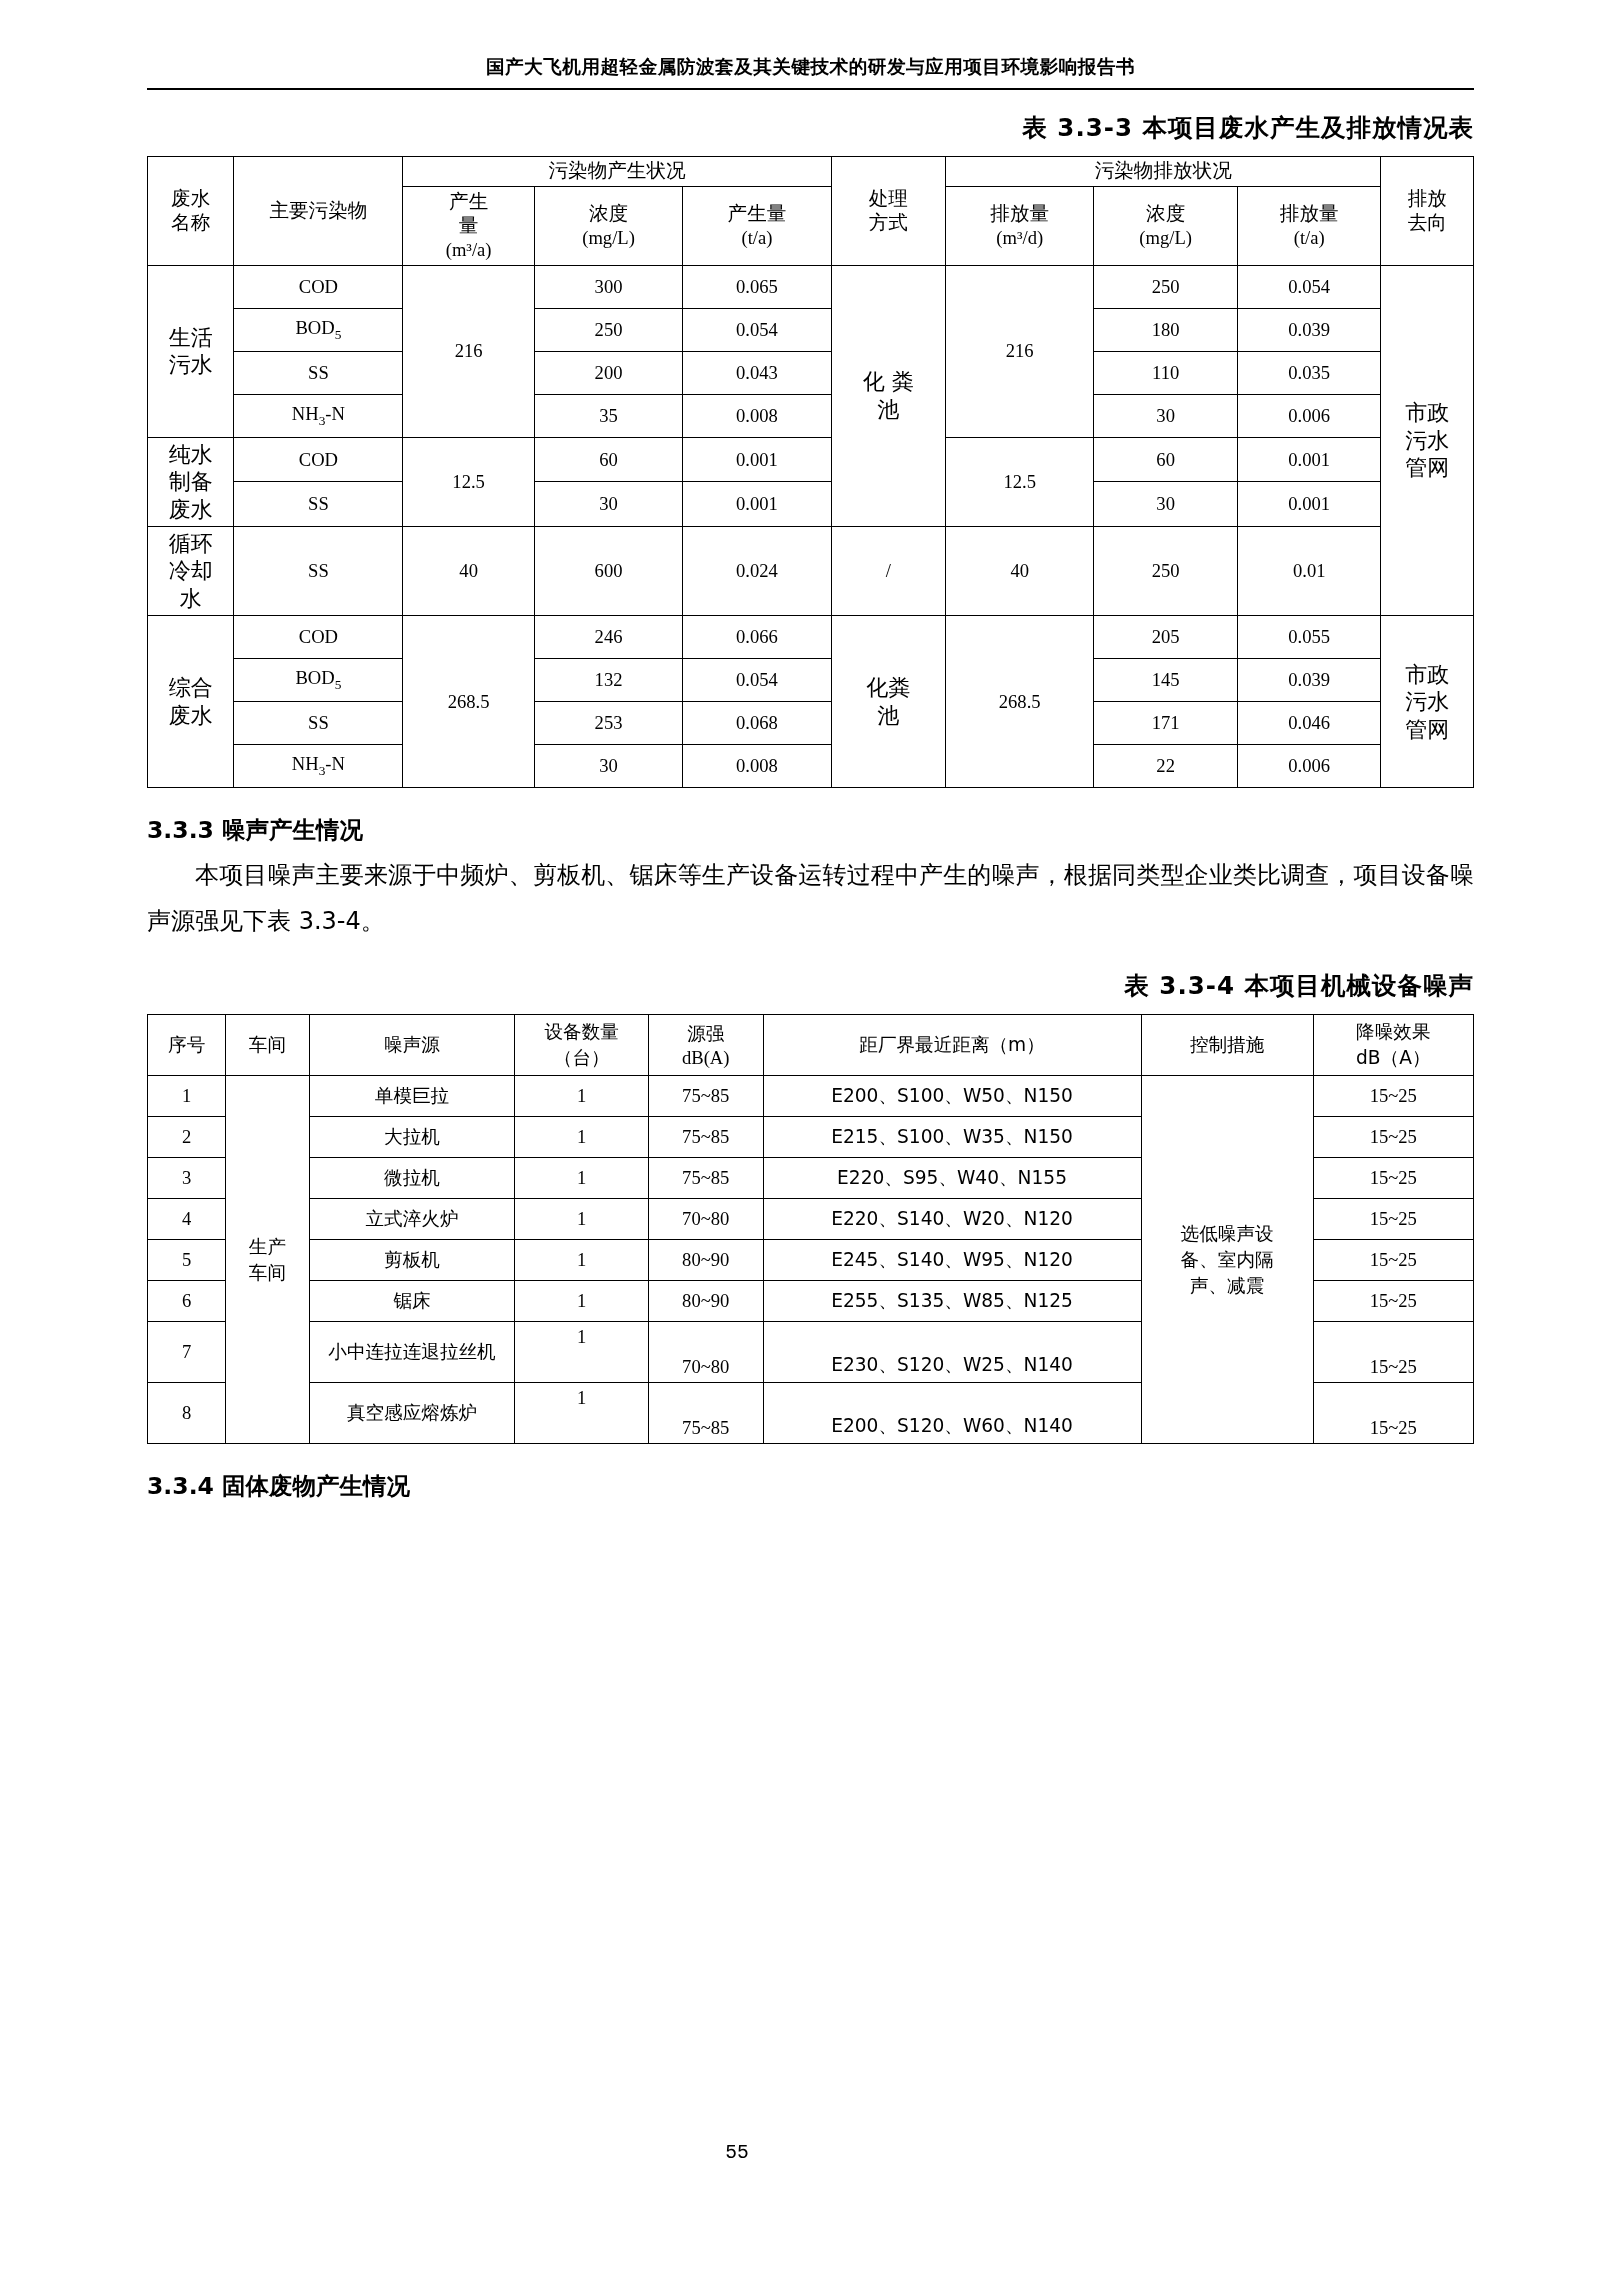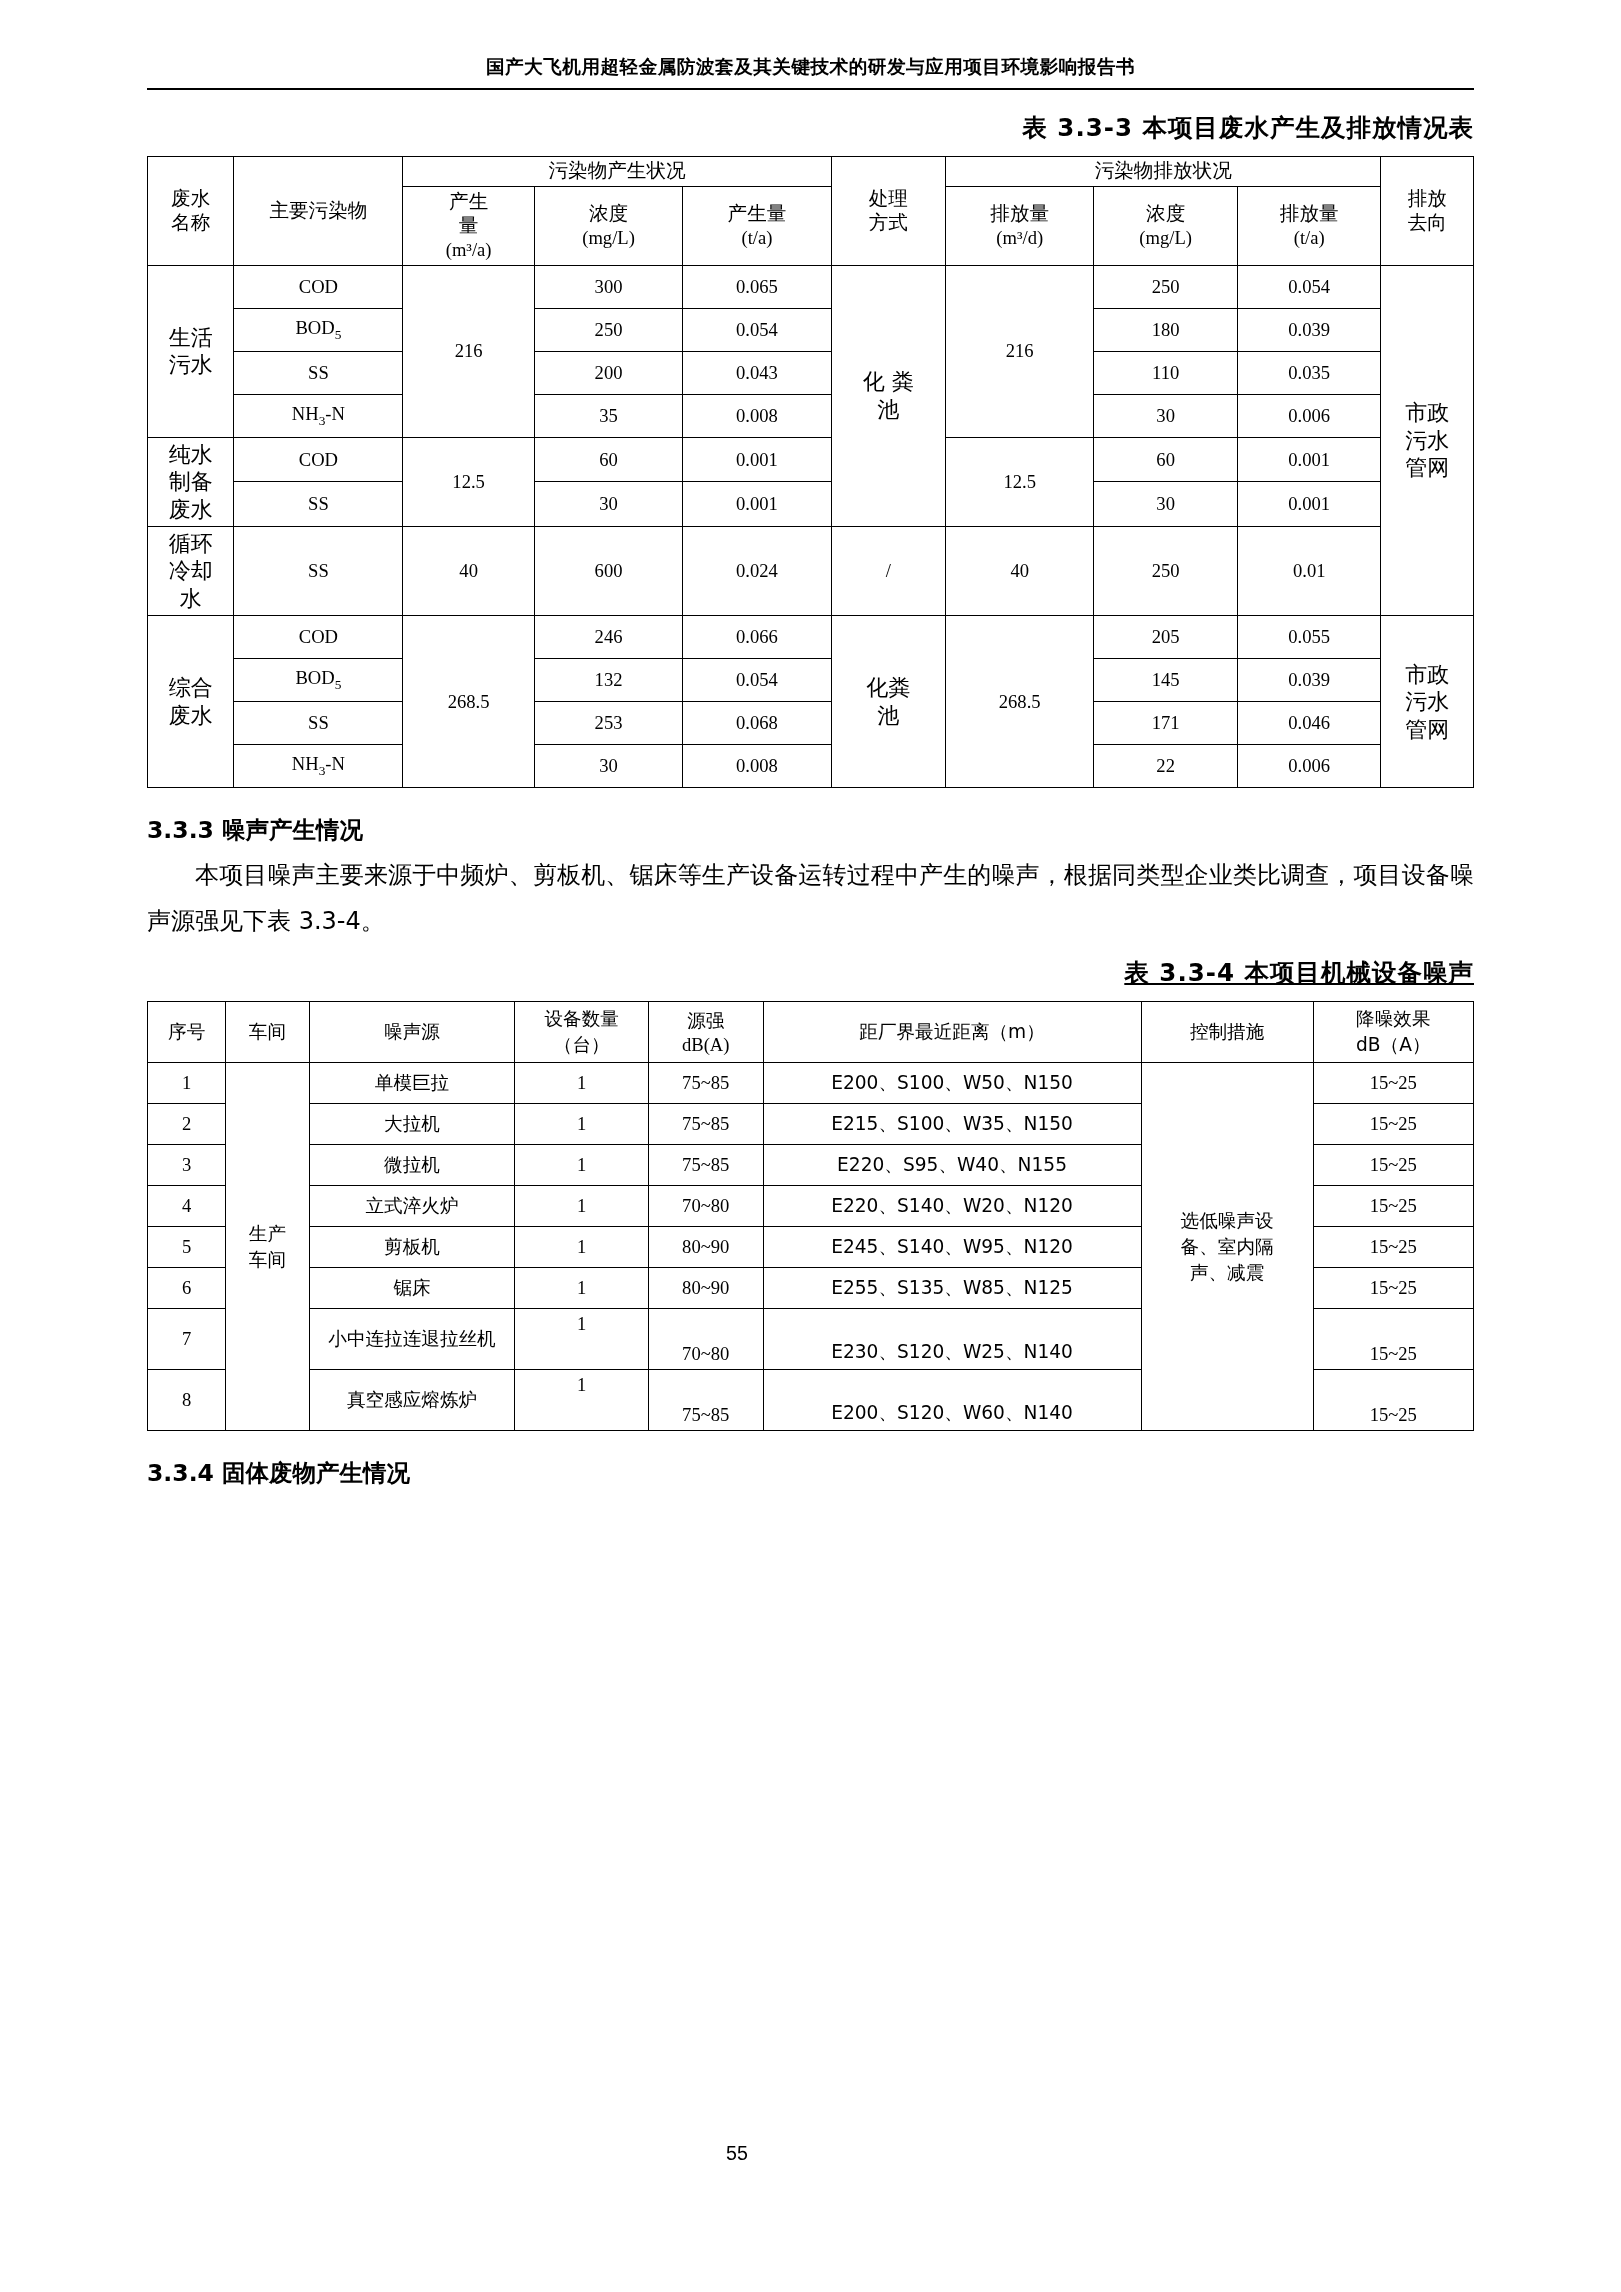--- a/index.html
+++ b/index.html
@@ -102,21 +102,21 @@
     font-family: "DejaVu Sans", sans-serif;
     font-size: 18.6px;
   }
   .pagenum {
     position: absolute;
     top: 2142px;
     left: 0;
     width: 1474px;
     text-align: center;
     font-size: 19.6px;
-    font-family: Liberation Sans, sans-serif;
+    font-family: Liberation Mono, monospace;
   }
   sub { font-size: 0.72em; }
 </style>
 </head>
 <body>
 
 <div class="page">
 
   <div class="header">国产大飞机用超轻金属防波套及其关键技术的研发与应用项目环境影响报告书</div>
   <div class="header-rule"></div>
@@ -308,21 +308,21 @@
           <td>0.008</td>
           <td>22</td>
           <td>0.006</td>
         </tr>
       </tbody>
     </table>
 
     <div class="section-h">3.3.3 噪声产生情况</div>
     <div class="para">本项目噪声主要来源于中频炉、剪板机、锯床等生产设备运转过程中产生的噪声，根据同类型企业类比调查，项目设备噪声源强见下表 3.3-4。</div>
 
-    <div class="table-title" style="margin-top:11px;text-decoration:underline;">表 3.3-4  本项目机械设备噪声</div>
+    <div class="table-title" style="margin-top:24px;">表 3.3-4  本项目机械设备噪声</div>
 
     <table class="doc-table t2">
       <colgroup>
         <col style="width:67px">
         <col style="width:71px">
         <col style="width:176px">
         <col style="width:114px">
         <col style="width:98px">
         <col style="width:323px">
         <col style="width:147px">

